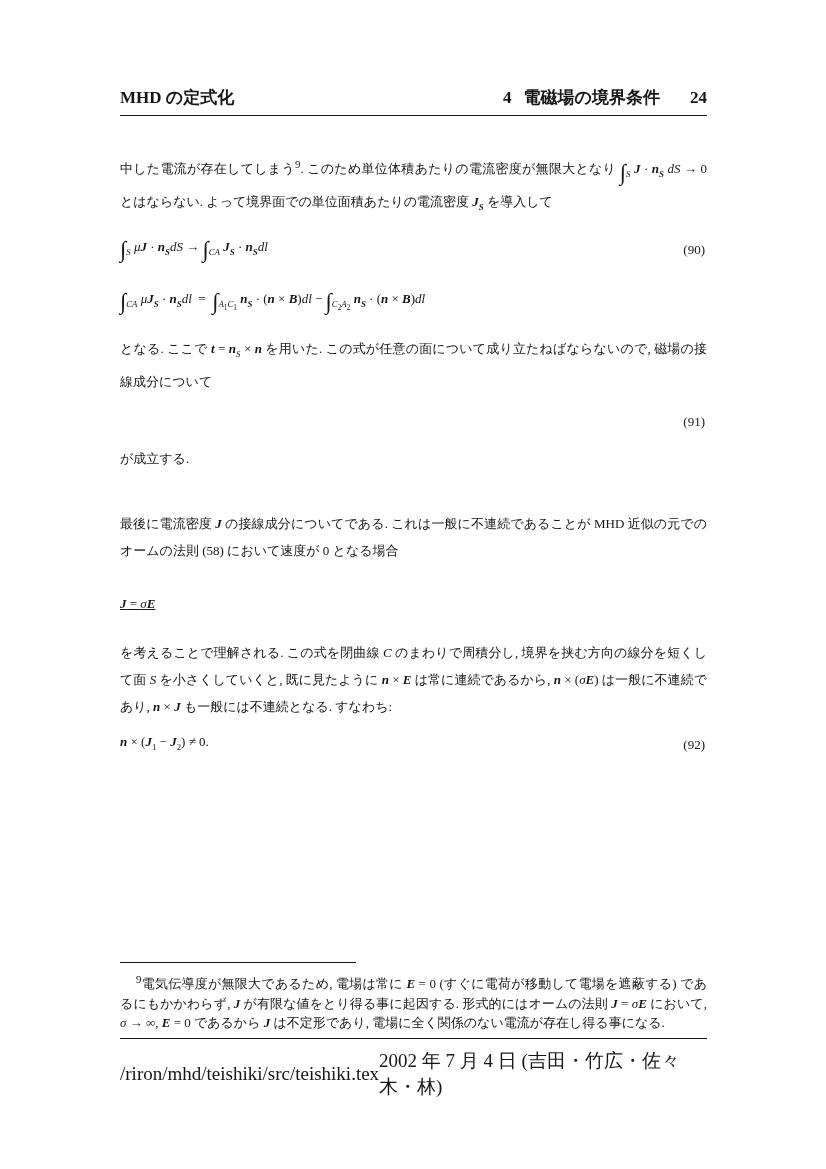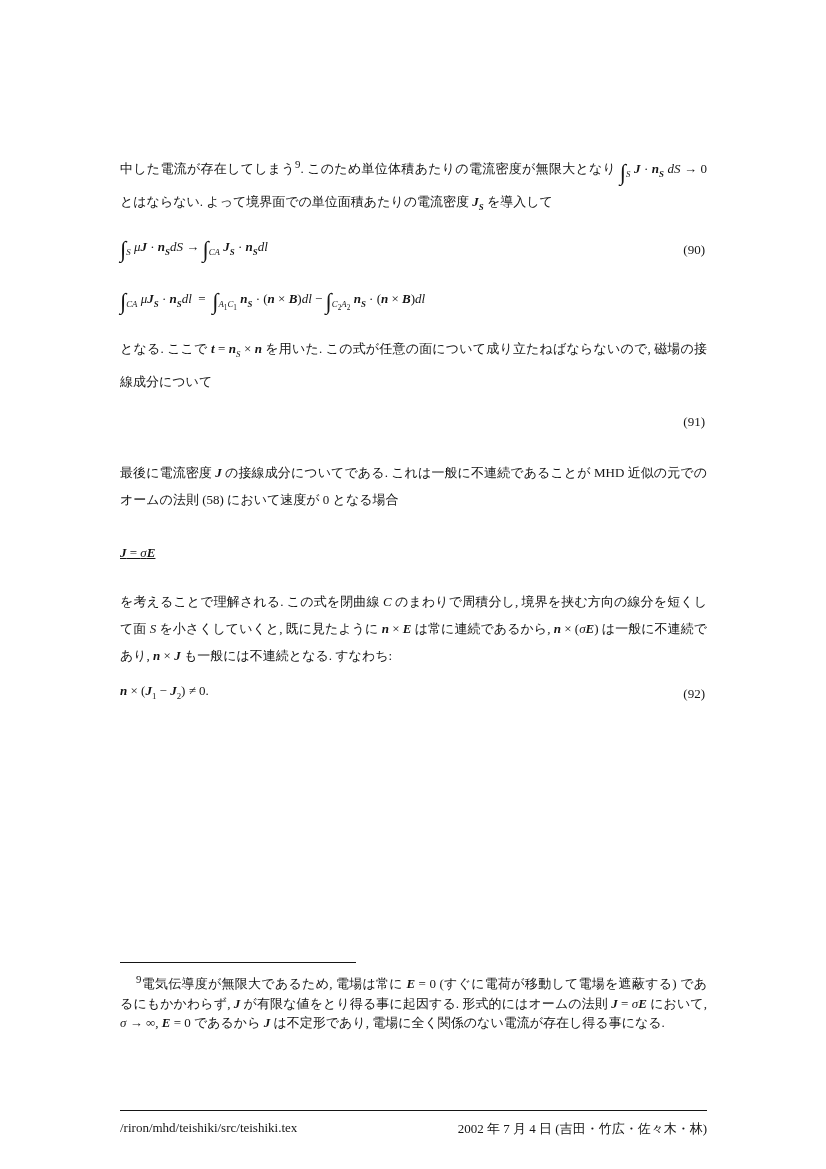--- a/index.html
+++ b/index.html
@@ -49,32 +49,40 @@
   .gap-par { margin-top:38px !important; }
   
   .footnote {
     position:absolute; left:120px; top:962px; width:587px;
     font-size:13px; line-height:19.5px; text-align:justify;
   }
   .fn-rule { width:236px; height:0; border-top:1.2px solid #151515; margin-bottom:7px; }
   .footnote p { margin:0; text-indent:16px; }
   
   .footer {
-    position:absolute; left:120px; top:1110px; width:587px;
+    position:absolute; left:120px; top:1038px; width:587px;
     border-top:1.2px solid #151515;
     padding-top:9px;
-    display:flex; justify-content:space-between; align-items:flex-start;
-    font-size:13px;
+    display:flex; justify-content:space-between; align-items:center;
+    font-size:19px;
   }
 </style>
 </head>
 <body>
 
 <div class="page">
 
+  <div class="header">
+    <span>MHD の定式化</span>
+    <span class="right">
+      <span class="sec-no">4</span>
+      <span>電磁場の境界条件</span>
+      <span class="pageno">24</span>
+    </span>
+  </div>
 
   <div class="content">
 
     <p>中した電流が存在してしまう<sup>9</sup>. このため単位体積あたりの電流密度が無限大となり <span class="intg">∫</span><sub><i>S</i></sub> <b class="vec">J</b> · <b class="vec">n<sub>S</sub></b> <i>dS</i> → 0 とはならない. よって境界面での単位面積あたりの電流密度 <b class="vec">J<sub>S</sub></b> を導入して</p>
 
     <div class="eq-row m-eq90">
       <span class="eq-body"><span class="intg">∫</span><sub><i>S</i></sub> <i>μ</i><b class="vec">J</b> · <b class="vec">n<sub>S</sub></b><i>dS</i> → <span class="intg">∫</span><sub><i>CA</i></sub> <b class="vec">J<sub>S</sub></b> · <b class="vec">n<sub>S</sub></b><i>dl</i></span>
       <span class="eq-num">(90)</span>
     </div>
 
@@ -82,20 +90,21 @@
     <div class="eq-row m-eqmid">
       <span class="eq-body"><span class="intg">∫</span><sub><i>CA</i></sub> <i>μ</i><b class="vec">J<sub>S</sub></b> · <b class="vec">n<sub>S</sub></b><i>dl</i> &nbsp;=&nbsp; <span class="intg">∫</span><sub><i>A</i><sub>1</sub><i>C</i><sub>1</sub></sub> <b class="vec">n<sub>S</sub></b> · (<b class="vec">n</b> × <b class="vec">B</b>)<i>dl</i> − <span class="intg">∫</span><sub><i>C</i><sub>2</sub><i>A</i><sub>2</sub></sub> <b class="vec">n<sub>S</sub></b> · (<b class="vec">n</b> × <b class="vec">B</b>)<i>dl</i></span>
     </div>
 
     <p>となる. ここで <b class="vec">t</b> = <b class="vec">n</b><sub><i>S</i></sub> × <b class="vec">n</b> を用いた. この式が任意の面について成り立たねばならないので, 磁場の接線成分について</p>
 
     <div class="eq-row m-eq91">
       <span class="eq-num">(91)</span>
     </div>
 
+    <p>が成立する.</p>
 
     <p class="gap-par">最後に電流密度 <b class="vec">J</b> の接線成分についてである. これは一般に不連続であることが MHD 近似の元でのオームの法則 (58) において速度が 0 となる場合</p>
 
     <div class="eq-row m-eqJ">
       <span class="eq-body"><b class="vec">J</b> = <i>σ</i><b class="vec">E</b></span>
     </div>
 
     <p>を考えることで理解される. この式を閉曲線 <i>C</i> のまわりで周積分し, 境界を挟む方向の線分を短くして面 <i>S</i> を小さくしていくと, 既に見たように <b class="vec">n</b> × <b class="vec">E</b> は常に連続であるから, <b class="vec">n</b> × (<i>σ</i><b class="vec">E</b>) は一般に不連続であり, <b class="vec">n</b> × <b class="vec">J</b> も一般には不連続となる. すなわち:</p>
 
     <div class="eq-row m-eq92">

